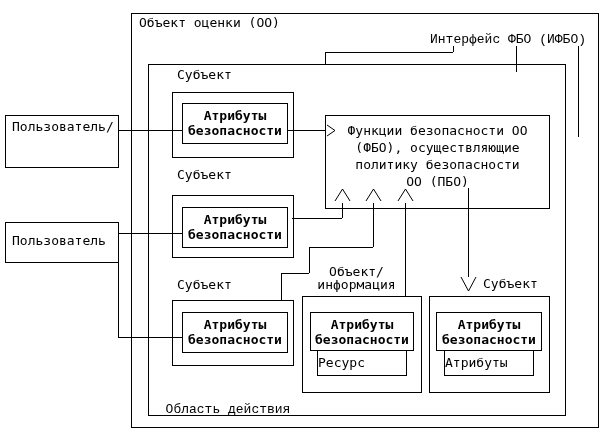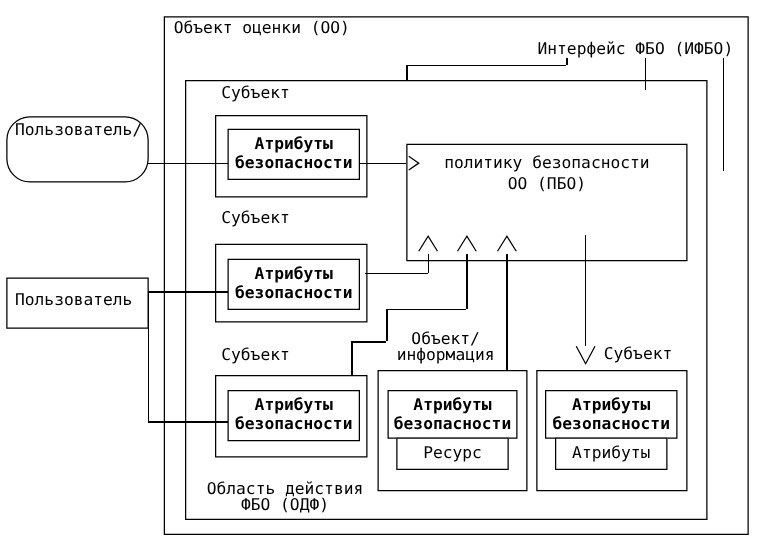--- a/index.html
+++ b/index.html
@@ -6,34 +6,34 @@
   .stage{
     position:relative;width:606px;height:440px;background:#fff;
     font-family:"DejaVu Sans Mono",monospace;font-size:13px;color:#000;
     overflow:hidden;
   }
   .box{position:absolute;border:1px solid #000;background:#fff;box-sizing:border-box;}
   .lbl{position:absolute;white-space:nowrap;line-height:13px;}
   .center{text-align:center;}
   .attr-text{padding-top:4px;line-height:15px;text-align:center;font-weight:bold;}
   .fbo-text{padding-top:6px;line-height:17px;text-align:center;}
-  .tab-text{line-height:24px;text-align:center;}
+  .tab-text{line-height:24px;}
   svg.wires{position:absolute;left:0;top:0;pointer-events:none;}
 </style>
 </head>
 <body>
 
 <div class="stage">
 
   <div class="box" style="left:131px;top:13px;width:468px;height:415px;"></div>
   <div class="lbl" style="left:139px;top:16px;">Объект оценки (ОО)</div>
 
   <div class="box" style="left:148px;top:64px;width:418px;height:352px;"></div>
 
-  <div class="box" style="left:5px;top:93px;width:114px;height:53px;border-radius:19px;">
+  <div class="box" style="left:5px;top:115px;width:114px;height:53px;">
     <div style="padding:3px 0 0 6px;line-height:15px;">
       <div>Пользователь/</div>
     </div>
   </div>
 
   <div class="box" style="left:5px;top:222px;width:114px;height:41px;">
     <div style="padding:10px 0 0 6px;">Пользователь</div>
   </div>
 
   <div class="lbl" style="left:177px;top:68px;">Субъект</div>
@@ -51,20 +51,22 @@
   </div>
 
   <div class="lbl" style="left:177px;top:278px;">Субъект</div>
   <div class="box" style="left:172px;top:300px;width:122px;height:66px;"></div>
   <div class="box attr-text" style="left:182px;top:312px;width:106px;height:41px;">
     <div>Атрибуты</div>
     <div>безопасности</div>
   </div>
 
   <div class="box fbo-text" style="left:325px;top:115px;width:225px;height:94px;">
+    <div>Функции безопасности ОО</div>
+    <div>(ФБО), осуществляющие</div>
     <div>политику безопасности</div>
     <div>ОО (ПБО)</div>
   </div>
 
   <div class="lbl center" style="left:306px;top:265px;width:101px;white-space:normal;">
     <div>Объект/</div>
     <div>информация</div>
   </div>
   <div class="box" style="left:302px;top:296px;width:120px;height:97px;"></div>
   <div class="box attr-text" style="left:310px;top:312px;width:104px;height:39px;">
@@ -78,26 +80,25 @@
   <div class="lbl" style="left:483px;top:277px;">Субъект</div>
   <div class="box" style="left:429px;top:296px;width:121px;height:97px;"></div>
   <div class="box attr-text" style="left:436px;top:312px;width:106px;height:39px;">
     <div>Атрибуты</div>
     <div>безопасности</div>
   </div>
   <div class="box tab-text" style="left:444px;top:350px;width:90px;height:26px;">
     <div>Атрибуты</div>
   </div>
 
-  <div class="lbl center" style="left:148px;top:385px;width:160px;white-space:normal;">
+  <div class="lbl center" style="left:148px;top:403px;width:160px;white-space:normal;font-family:Liberation Mono, monospace;">
     <div>Область действия</div>
-    <div>ФБО (ОДФ)</div>
   </div>
 
-  <div class="lbl" style="left:430px;top:33px;">Интерфейс ФБО (ИФБО)</div>
+  <div class="lbl" style="left:430px;top:33px;font-family:Liberation Mono, monospace;">Интерфейс ФБО (ИФБО)</div>
 
   <svg class="wires" width="606" height="440" viewBox="0 0 606 440">
     <g fill="none" stroke="#000000" stroke-width="1">
       <g shape-rendering="crispEdges">
         <path d="M118,130.5 H182"></path>
         <path d="M287,130.5 H325"></path>
         <path d="M118,233.5 H182"></path>
         <path d="M118.5,233 V337 M118,337.5 H182"></path>
         <path d="M292,218.5 H342 M342.5,203 V218"></path>
         <path d="M373.5,203 V247 M309,247.5 H373 M309.5,247 V273 M281,273.5 H309 M281.5,273 V300"></path>

